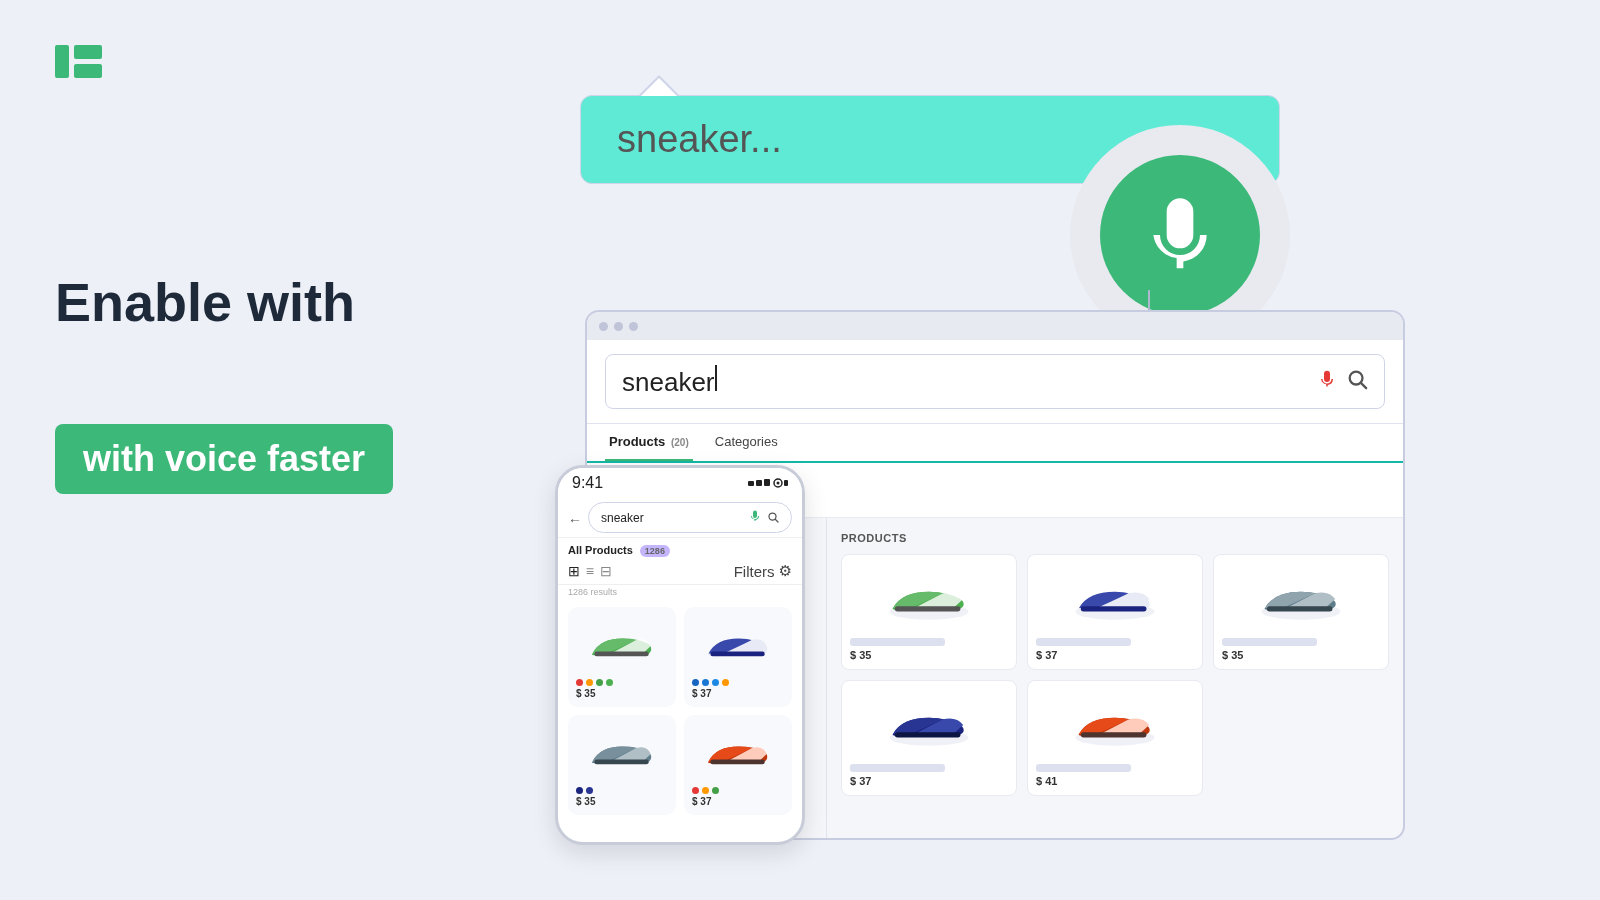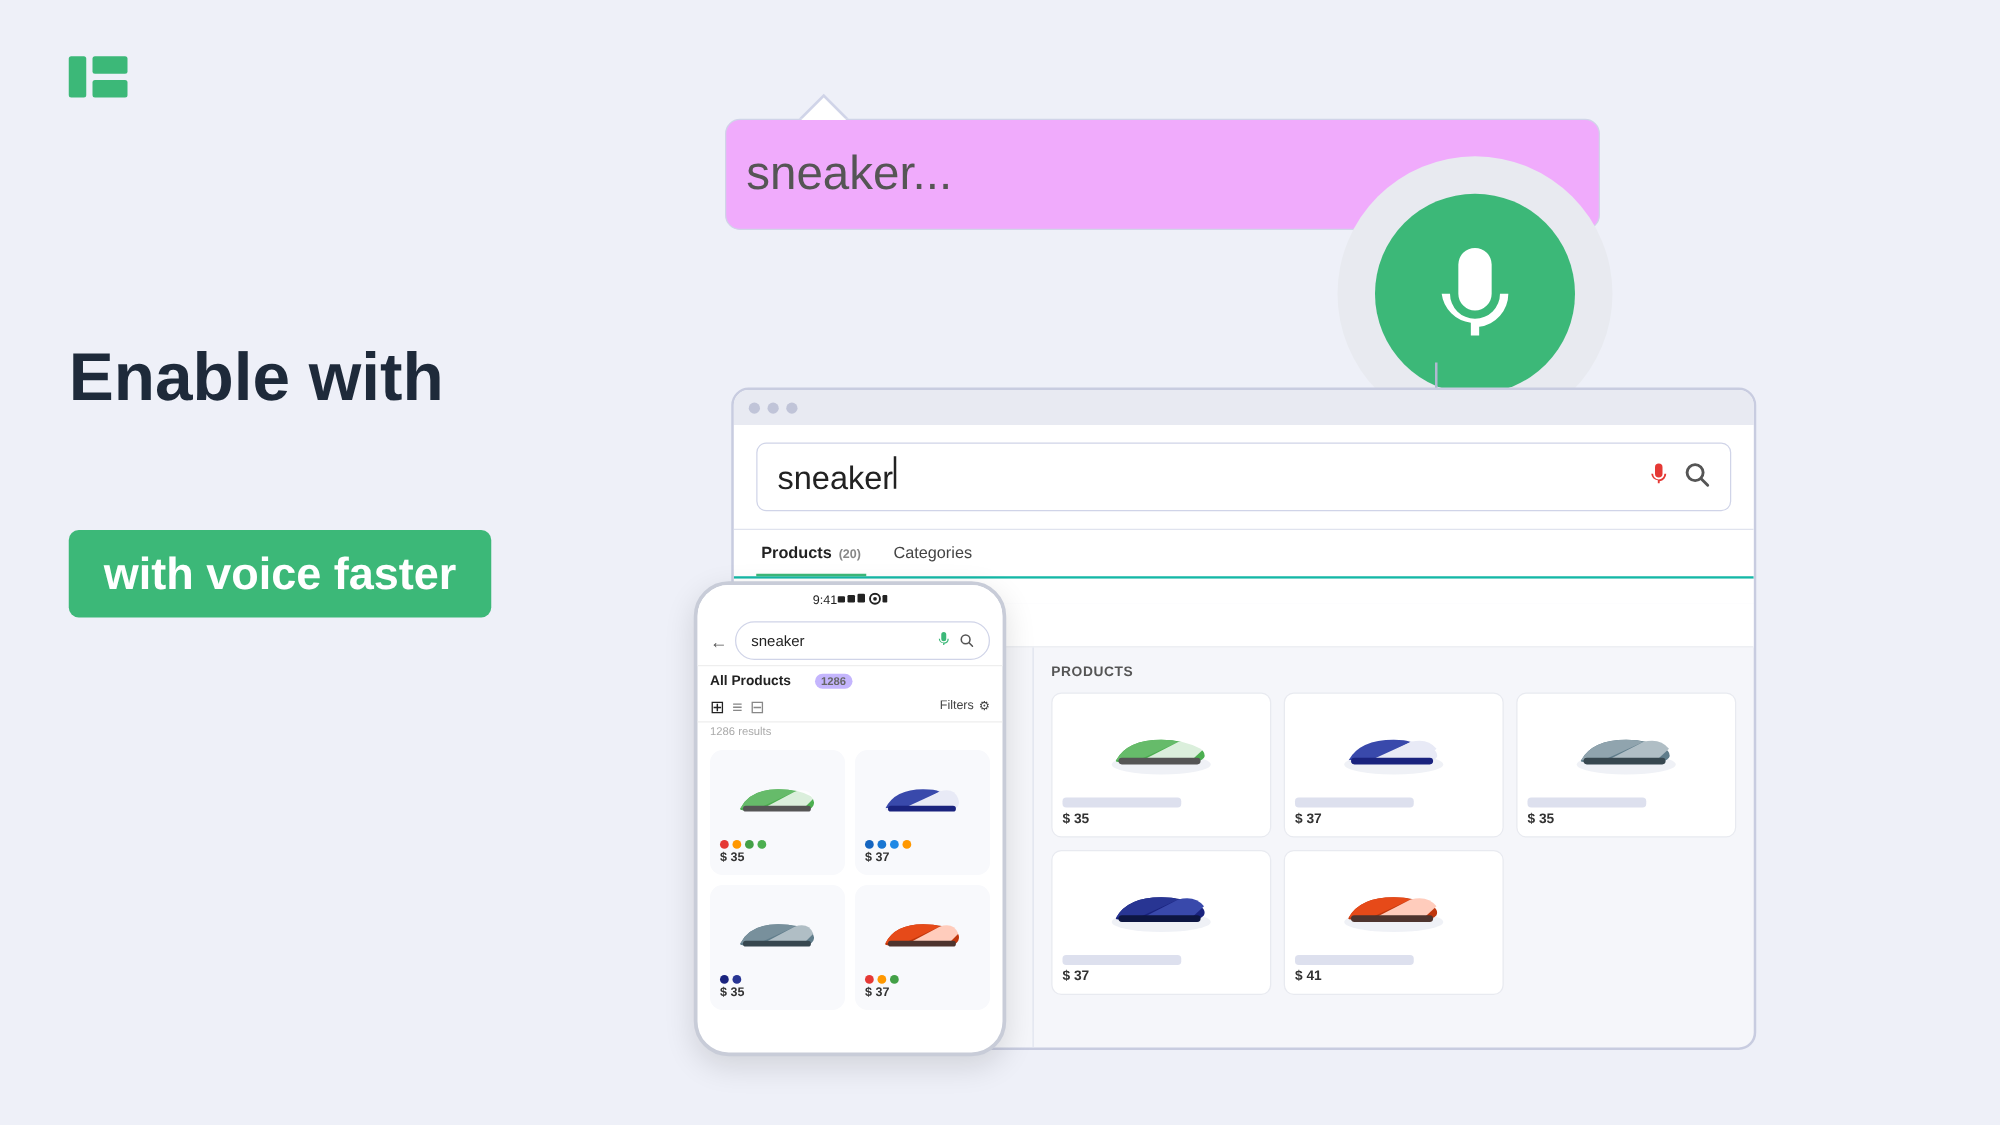--- a/index.html
+++ b/index.html
@@ -60,24 +60,24 @@
     .voice-bubble {
       position: absolute;
       top: 95px;
       left: 580px;
       width: 700px;
       display: flex;
       align-items: center;
       gap: 0;
     }
     .speech-box {
-      background: #f0abfc;
+      background: #5eead4;
       border: 1.5px solid #d0d4e8;
       border-radius: 12px;
-      padding: 22px 16px;
+      padding: 22px 36px;
       font-size: 38px;
       color: #555;
       font-weight: 400;
       flex: 1;
       position: relative;
     }
     .speech-box::after {
       content: '';
       position: absolute;
       top: -18px;
@@ -339,24 +339,24 @@
       width: 250px;
       height: 380px;
       background: #fff;
       border-radius: 28px;
       border: 3px solid #c8ccd8;
       overflow: hidden;
       box-shadow: 0 8px 24px rgba(0,0,0,0.12);
     }
     .mobile-status-bar {
       display: flex;
-      justify-content: center;
+      justify-content: space-between;
       align-items: center;
       padding: 6px 14px;
-      font-size: 10px;
+      font-size: 16px;
       color: #222;
       background: #fff;
     }
     .mobile-search-row {
       display: flex;
       align-items: center;
       padding: 4px 10px;
       gap: 6px;
       background: #fff;
       border-bottom: 1px solid #eee;
@@ -388,21 +388,21 @@
       padding: 6px 10px 2px;
       font-size: 11px;
       font-weight: 700;
       color: #222;
     }
     .mobile-count-badge {
       font-size: 9px;
       background: #c4b5fd;
       border-radius: 8px;
       padding: 1px 5px;
-      margin-left: 16px;
+      margin-left: 4px;
       color: #666;
     }
     .mobile-view-row {
       display: flex;
       align-items: center;
       justify-content: space-between;
       padding: 4px 10px;
       border-bottom: 1px solid #eee;
     }
     .view-icons {
@@ -450,23 +450,23 @@
       border-radius: 50%;
     }
     .mobile-price {
       font-size: 10px;
       color: #333;
       font-weight: 600;
     }
 
     .filter-btn {
       display: flex;
-      align-items: flex-start;
+      align-items: flex-end;
       gap: 4px;
-      font-size: 10px;
+      font-size: 15px;
       color: #444;
     }
   </style>
 </head>
 <body>
 
 <div class="logo">
   <div class="logo-cell" style="width:28px; height:14px; grid-column:2; grid-row:1;"></div>
   <div class="logo-cell tall" style="width:14px; grid-column:1; grid-row:1/3; height:33px;"></div>
   <div class="logo-cell" style="width:28px; height:14px; grid-column:2; grid-row:2;"></div>

